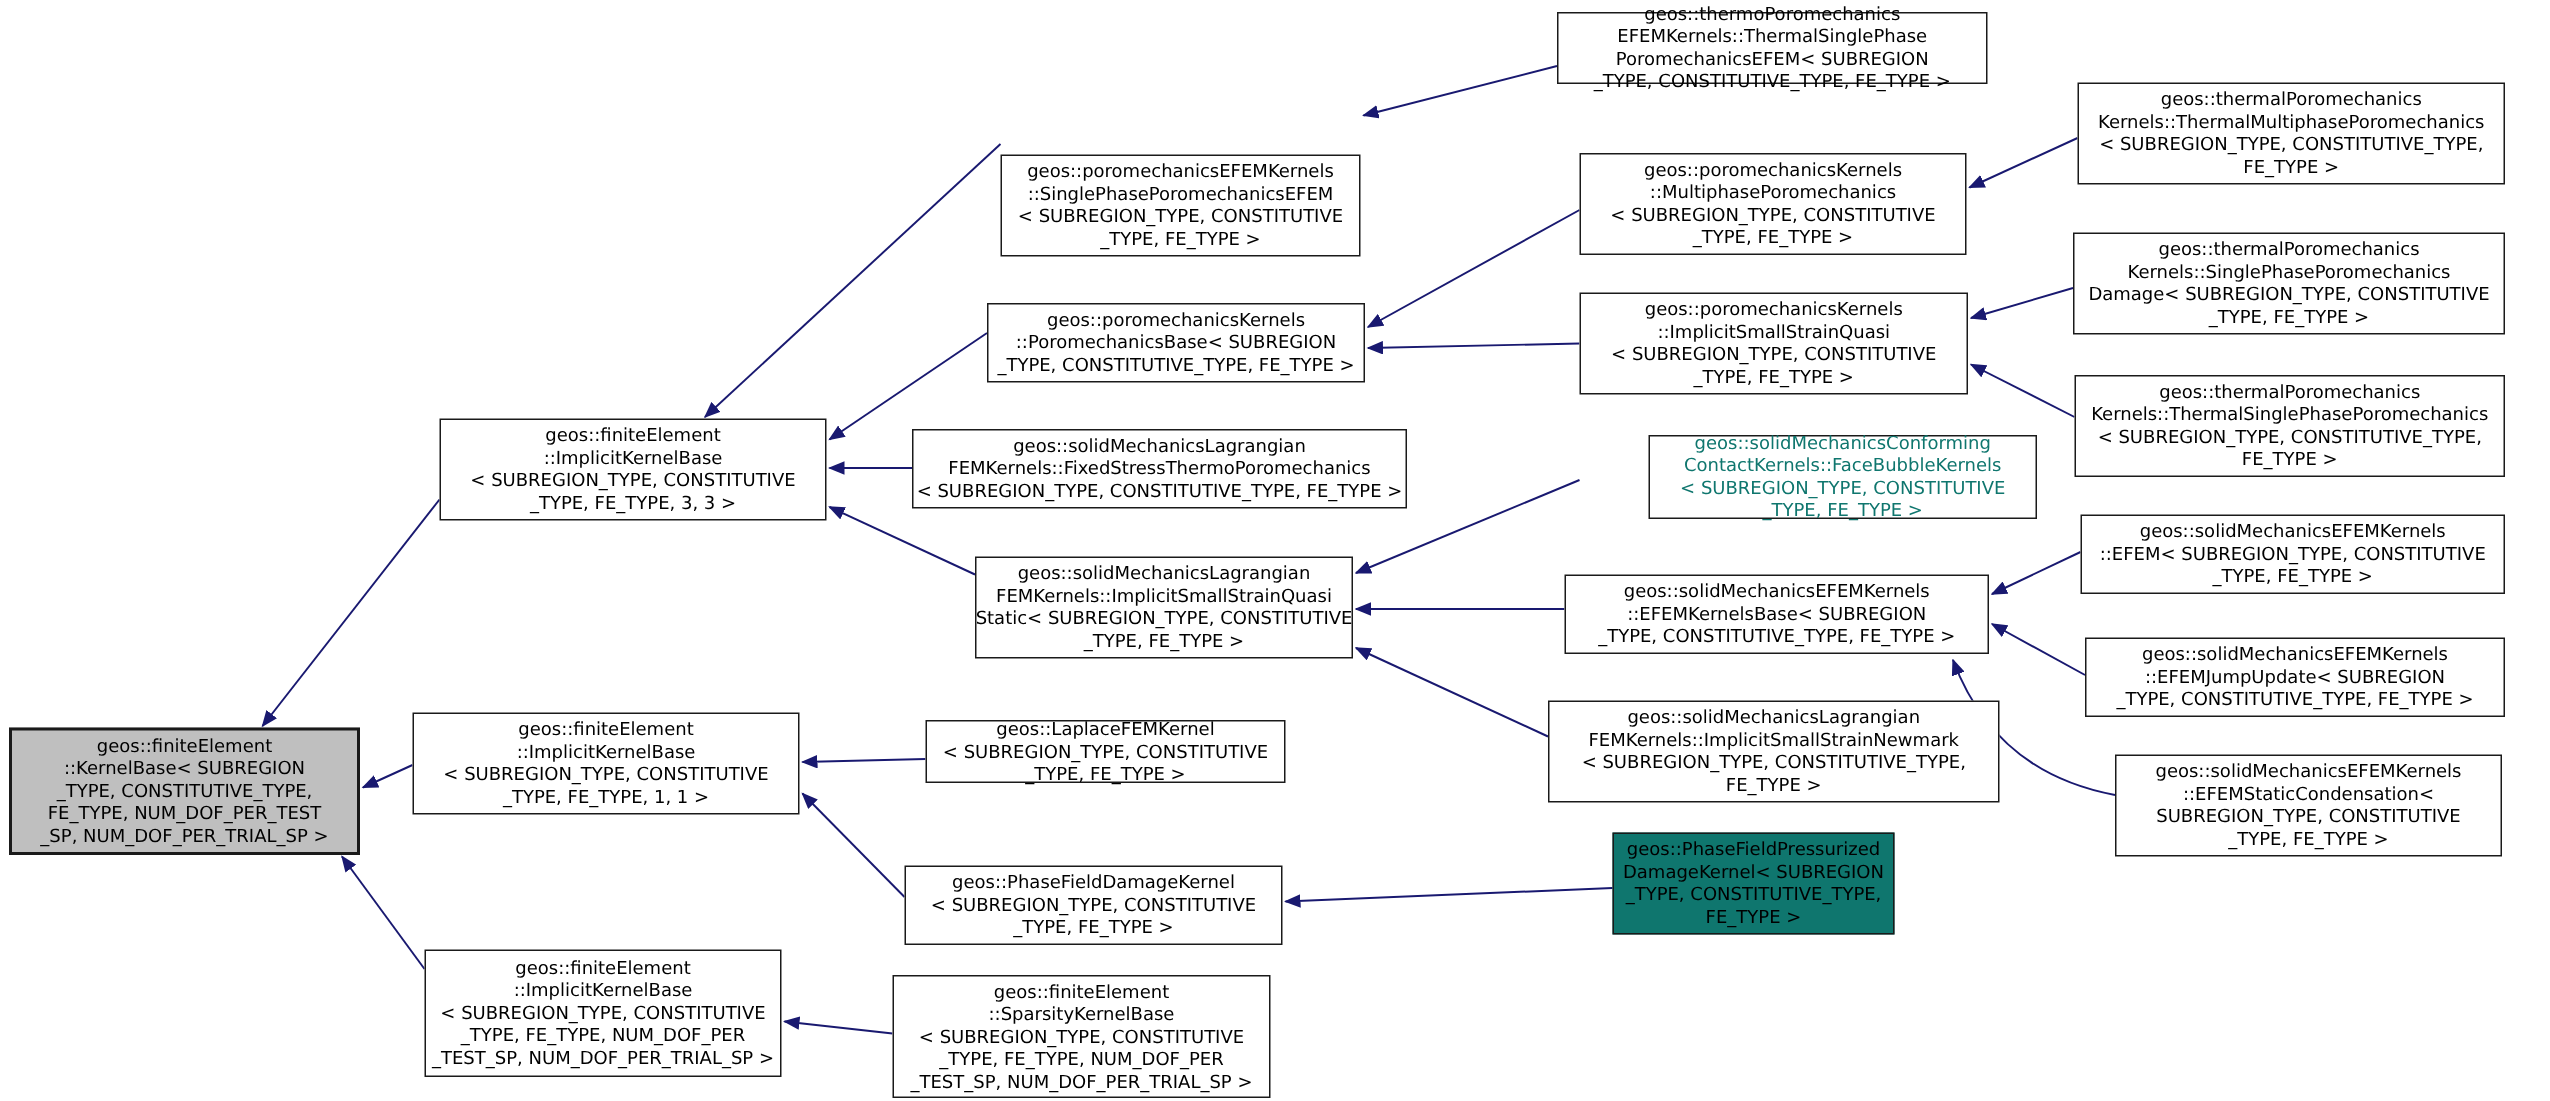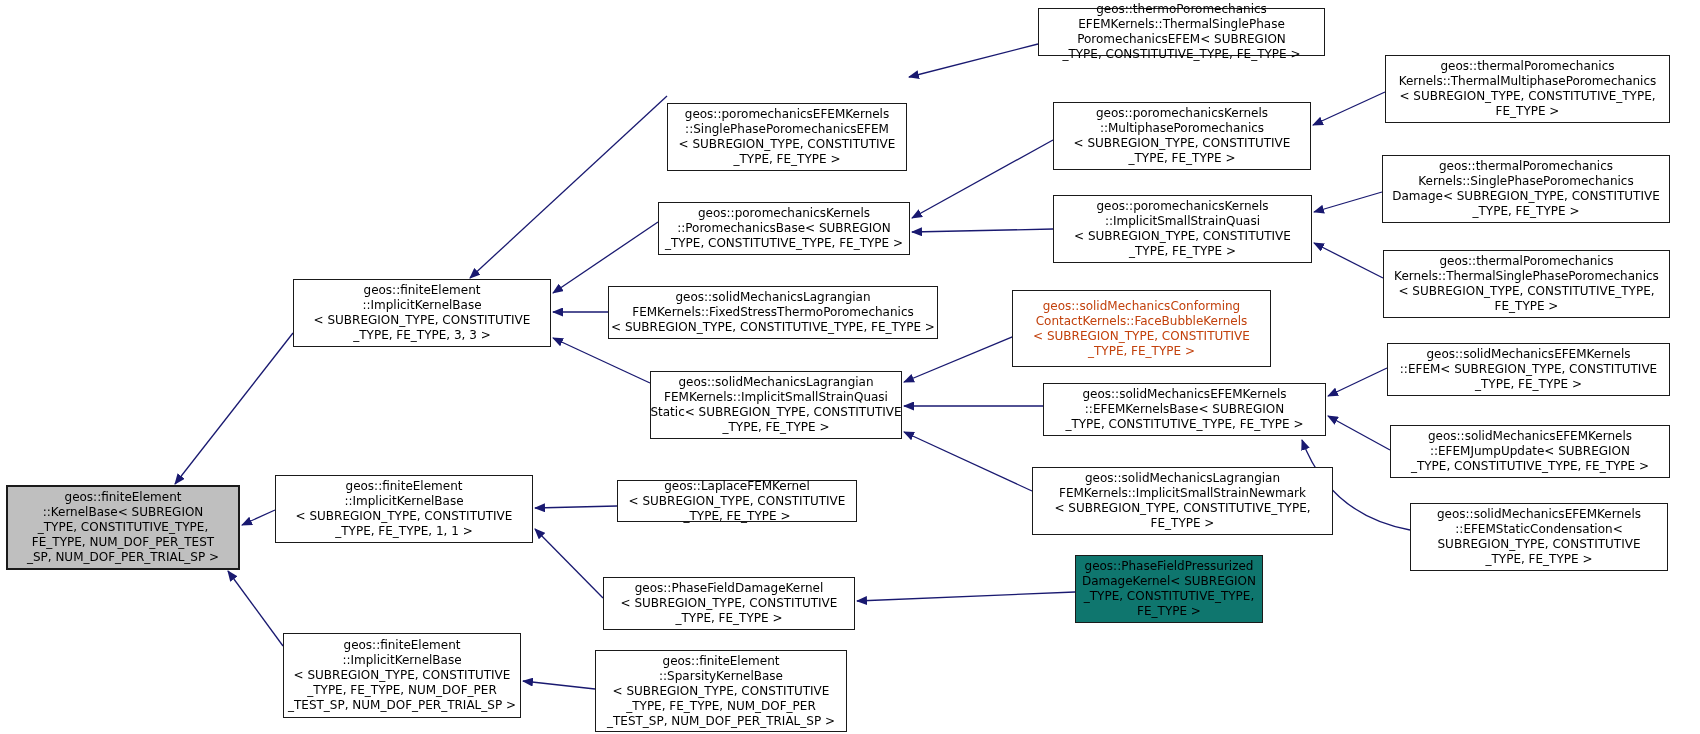--- a/index.html
+++ b/index.html
@@ -147,21 +147,21 @@
       <div class="node-line">::MultiphasePoromechanics</div>
       <div class="node-line">&lt; SUBREGION_TYPE, CONSTITUTIVE</div>
       <div class="node-line">_TYPE, FE_TYPE &gt;</div>
     </div>
     <div class="node" title="geos::poromechanicsKernels::SinglePhasePoromechanics&lt; SUBREGION_TYPE, CONSTITUTIVE_TYPE, FE_TYPE &gt;" style="left: 1053px; top: 195px; width: 259px; height: 68px; border-color: rgb(26, 26, 26); background: rgb(255, 255, 255); color: rgb(0, 0, 0);">
       <div class="node-line">geos::poromechanicsKernels</div>
       <div class="node-line">::ImplicitSmallStrainQuasi</div>
       <div class="node-line">&lt; SUBREGION_TYPE, CONSTITUTIVE</div>
       <div class="node-line">_TYPE, FE_TYPE &gt;</div>
     </div>
-    <div class="node" title="geos::solidMechanicsConformingContactKernels::FaceBubbleKernels&lt; SUBREGION_TYPE, CONSTITUTIVE_TYPE, FE_TYPE &gt;" style="left: 1012px; top: 290px; width: 259px; height: 77px; border-color: rgb(26, 26, 26); background: rgb(255, 255, 255); color: #c2410c;">
+    <div class="node" title="geos::solidMechanicsConformingContactKernels::FaceBubbleKernels&lt; SUBREGION_TYPE, CONSTITUTIVE_TYPE, FE_TYPE &gt;" style="left: 1099px; top: 290px; width: 259px; height: 56px; border-color: rgb(26, 26, 26); background: rgb(255, 255, 255); color: #0f766e;">
       <div class="node-line">geos::solidMechanicsConforming</div>
       <div class="node-line">ContactKernels::FaceBubbleKernels</div>
       <div class="node-line">&lt; SUBREGION_TYPE, CONSTITUTIVE</div>
       <div class="node-line">_TYPE, FE_TYPE &gt;</div>
     </div>
     <div class="node" title="geos::solidMechanicsEFEMKernels::EFEMKernelsBase&lt; SUBREGION_TYPE, CONSTITUTIVE_TYPE, FE_TYPE &gt;" style="left: 1043px; top: 383px; width: 283px; height: 53px; border-color: rgb(26, 26, 26); background: rgb(255, 255, 255); color: rgb(0, 0, 0);">
       <div class="node-line">geos::solidMechanicsEFEMKernels</div>
       <div class="node-line">::EFEMKernelsBase&lt; SUBREGION</div>
       <div class="node-line">_TYPE, CONSTITUTIVE_TYPE, FE_TYPE &gt;</div>
     </div>

